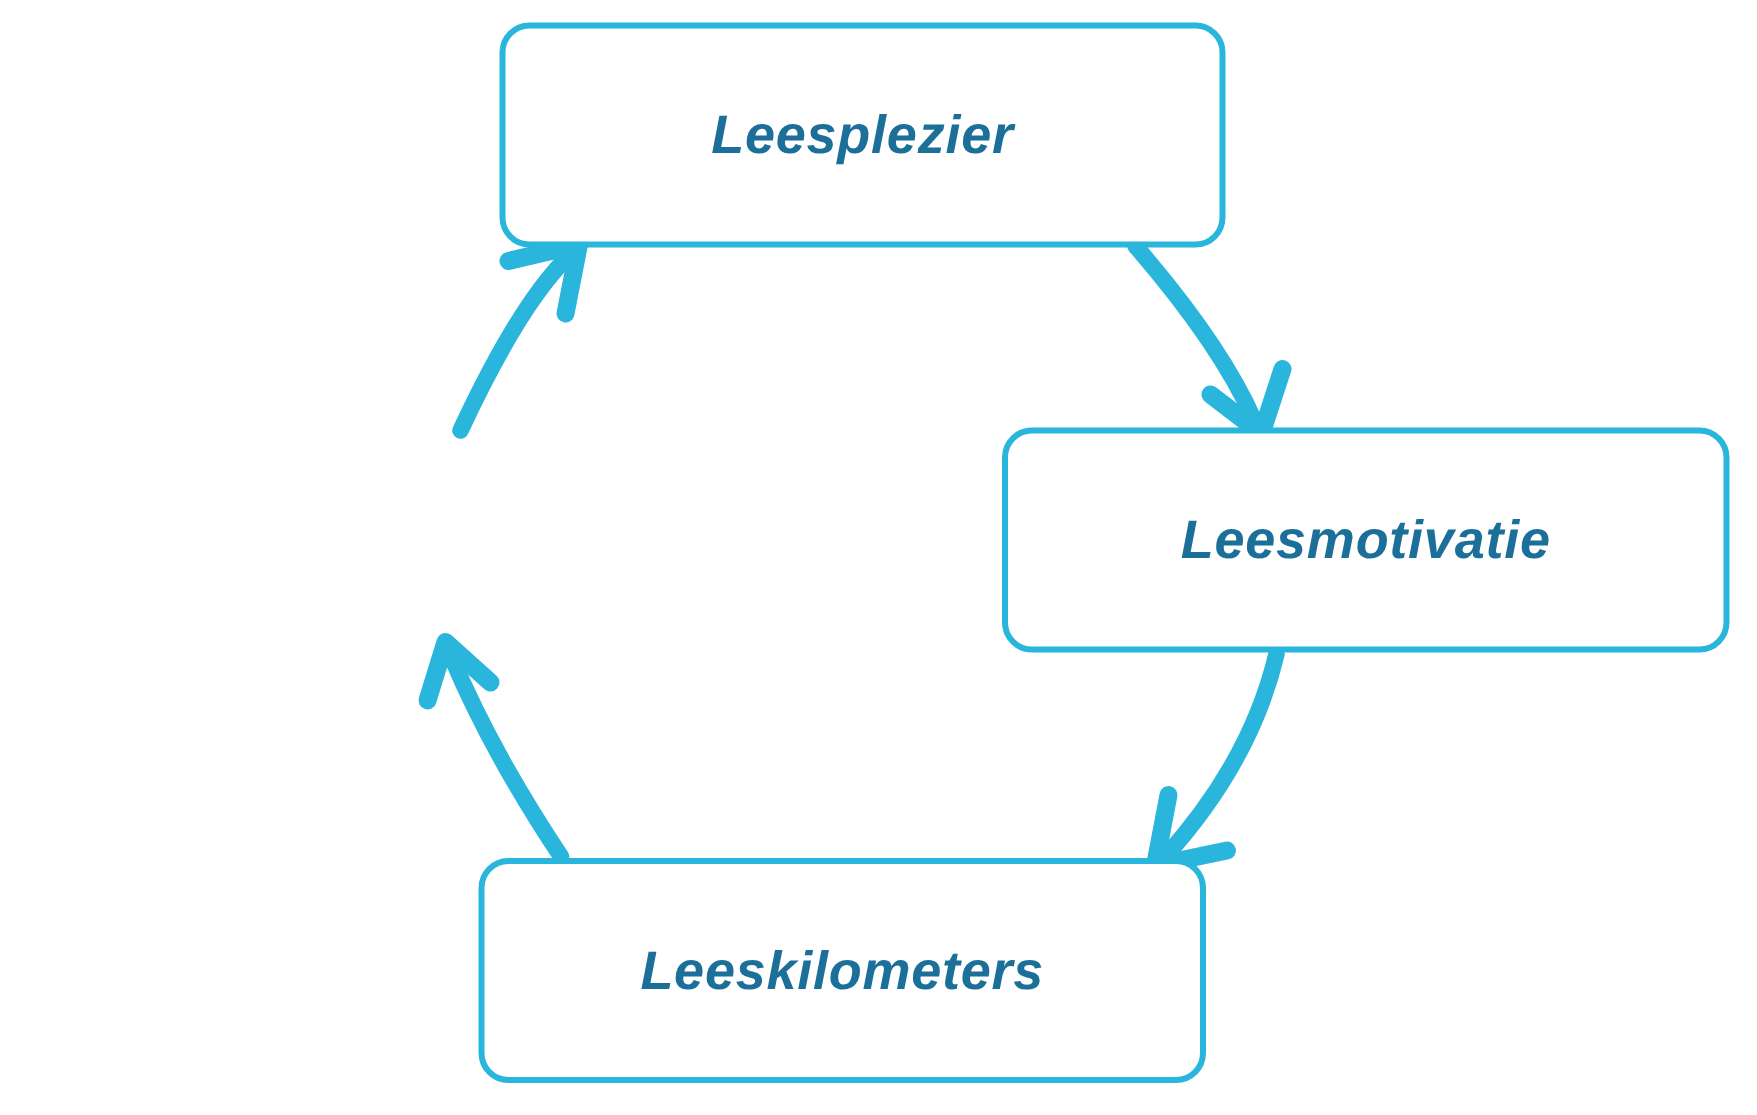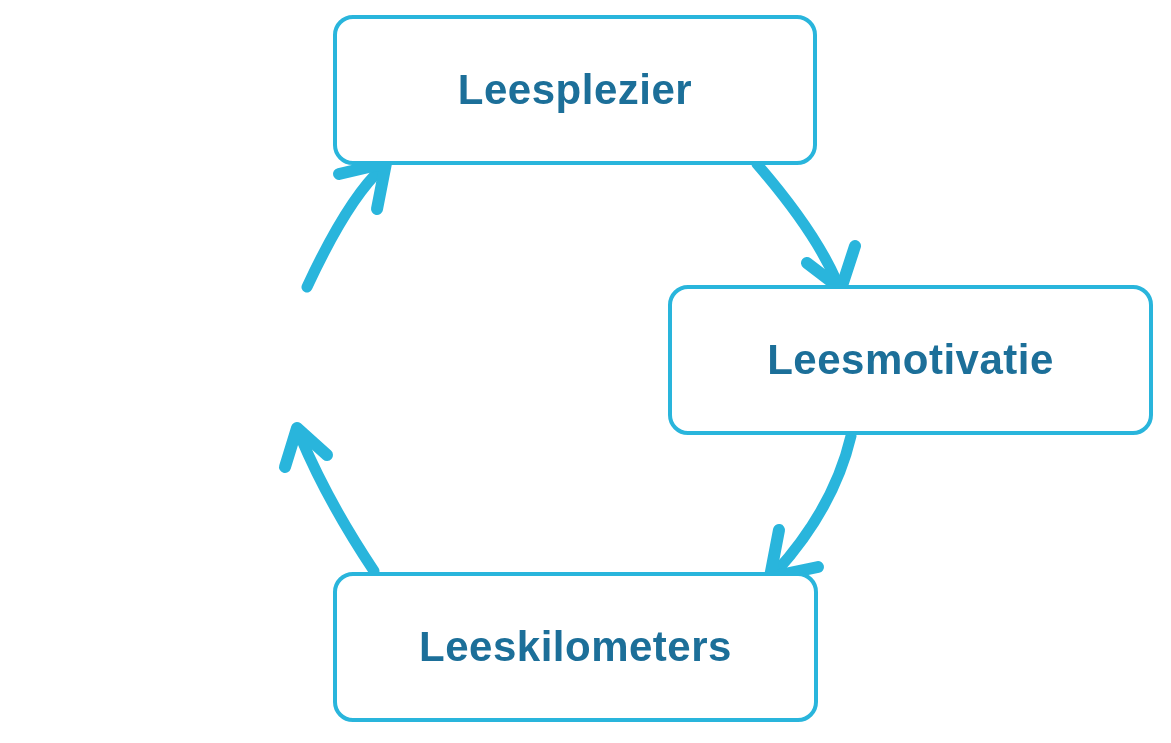--- a/index.html
+++ b/index.html
@@ -42,29 +42,30 @@
     position: absolute;
     background: var(--background);
     border: 4px solid var(--accent);
     border-radius: 20px;
     display: flex;
     align-items: center;
     justify-content: center;
   }
   .node-label {
     color: var(--text);
-    font-size: 42px;
+    font-size: 36px;
     font-weight: bold;
     letter-spacing: 0.5px;
     white-space: nowrap;
+    font-style: italic;
   }
   .node-top    { left: 333px; top: 15px;  width: 484px; height: 150px; }
   .node-left   { left: 37px;  top: 285px; width: 485px; height: 150px; }
   .node-right  { left: 648px; top: 285px; width: 485px; height: 150px; margin-left: 20px; }
-  .node-bottom { left: 333px; top: 572px; width: 485px; height: 150px; }
+  .node-bottom { left: 319px; top: 572px; width: 485px; height: 150px; }
 </style>
 </head>
 <body>
 
 <div class="canvas">
 
   <svg class="arrow-layer" viewBox="0 0 1171 743" xmlns="http://www.w3.org/2000/svg">
 
     <g>
       <path class="edge-path" d="M 757 164 Q 814 230 836 280"></path>

